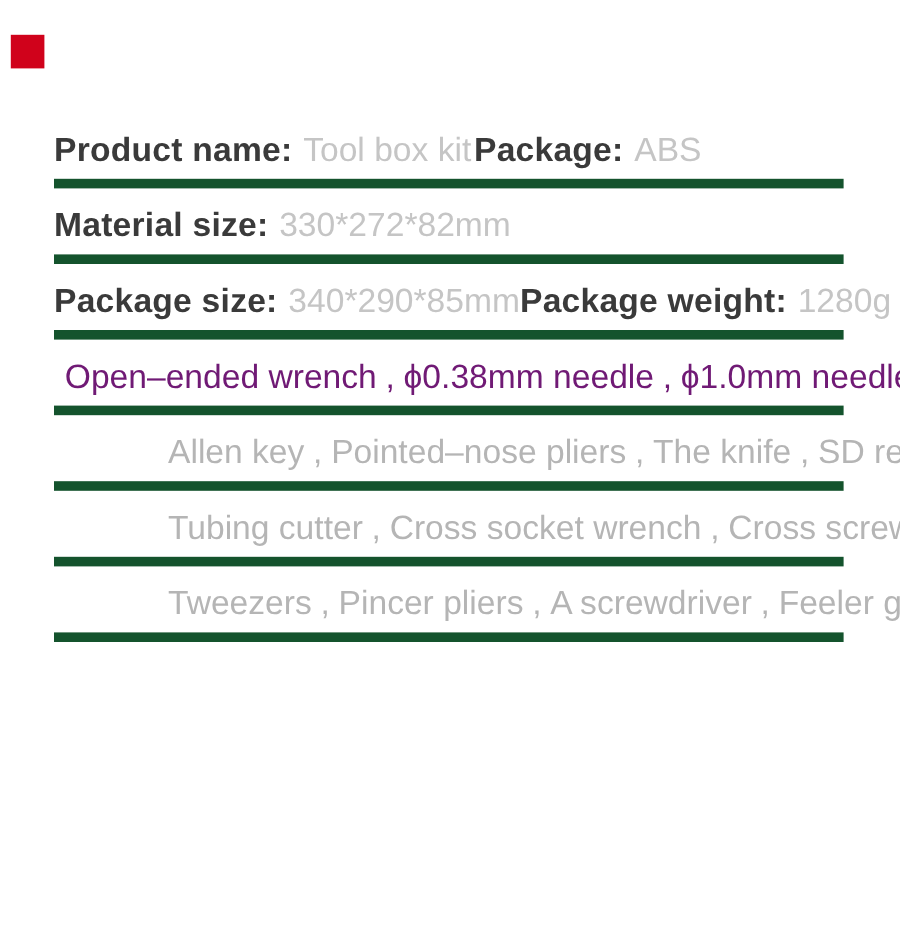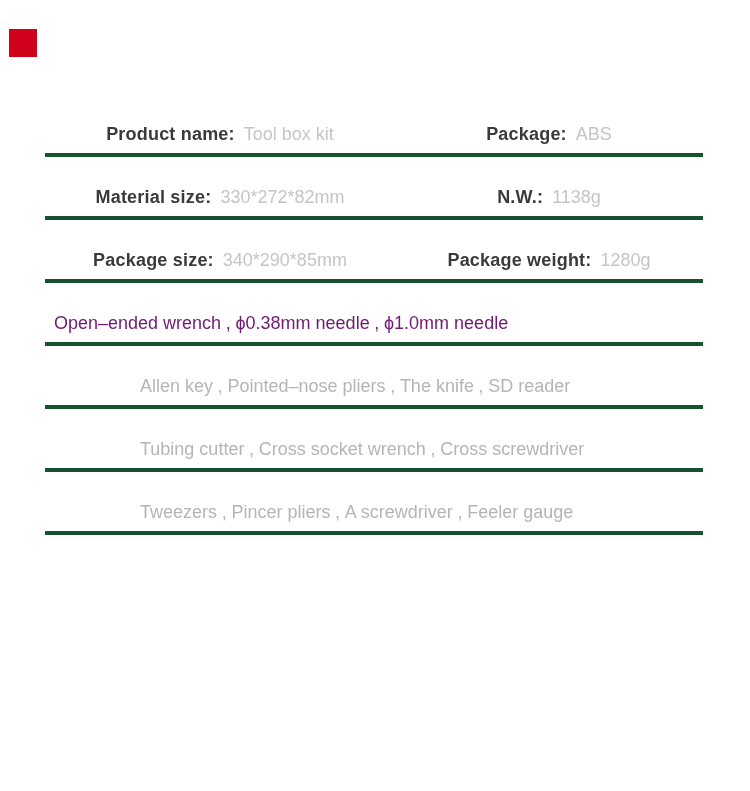--- a/index.html
+++ b/index.html
@@ -21,28 +21,27 @@
   }
   .spec-table {
     position: absolute;
     left: 45px;
     top: 94px;
     width: 658px;
   }
   .row {
     box-sizing: border-box;
     height: 63px;
-    border-bottom: 4px solid #14532d;
+    border-bottom: 8px solid #14532d;
     display: flex;
     align-items: flex-end;
     padding-bottom: 7px;
-    font-size: 18px;
+    font-size: 28px;
     line-height: 1.2;
     white-space: nowrap;
-    text-align: center;
   }
   .cell-1 { flex: 0 0 350px; }
   .cell-2 { flex: 1 1 auto; }
   .lbl {
     font-weight: bold;
     color: #3a3a3a;
     letter-spacing: 0.2px;
   }
   .val {
     color: #c5c5c5;
@@ -73,23 +72,20 @@
       </div>
       <div class="cell-2">
         <span class="lbl">Package:</span><span class="val">ABS</span>
       </div>
     </div>
 
     <div class="row">
       <div class="cell-1">
         <span class="lbl">Material size:</span><span class="val">330*272*82mm</span>
       </div>
-      <div class="cell-2">
-        <span class="lbl">N.W.:</span><span class="val">1138g</span>
-      </div>
     </div>
 
     <div class="row">
       <div class="cell-1">
         <span class="lbl">Package size:</span><span class="val">340*290*85mm</span>
       </div>
       <div class="cell-2">
         <span class="lbl">Package weight:</span><span class="val">1280g</span>
       </div>
     </div>

